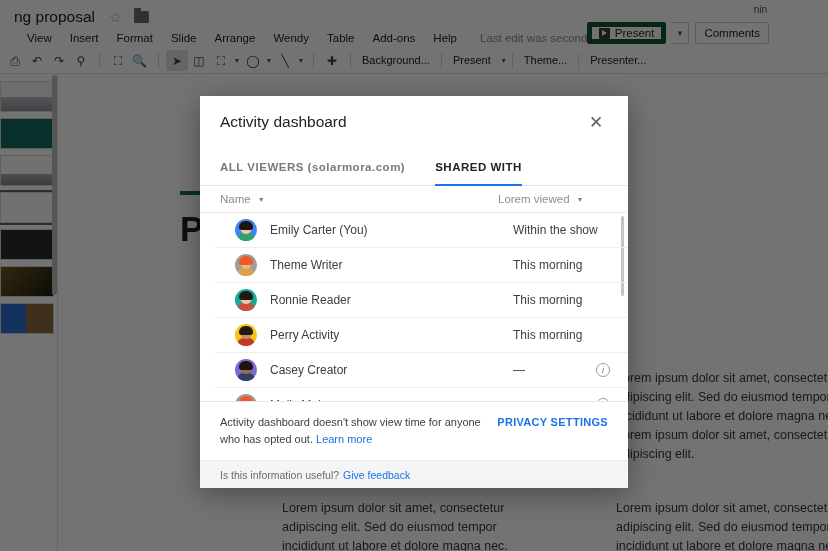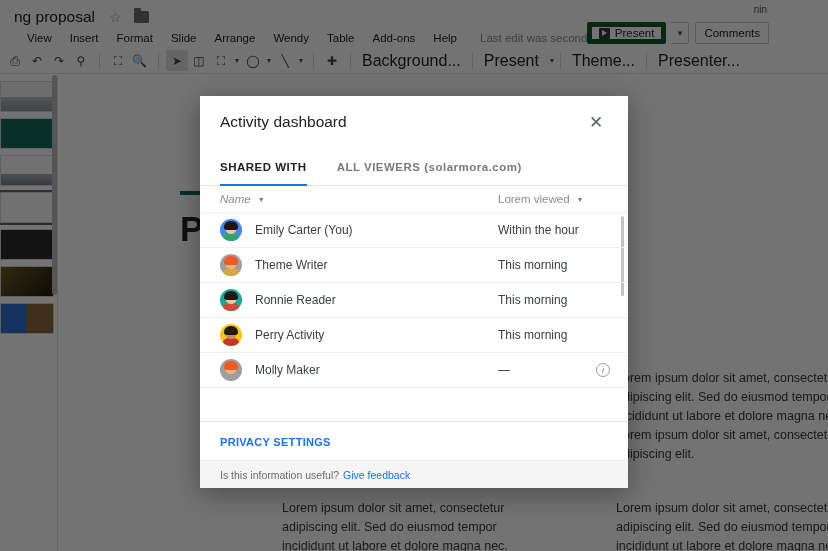--- a/index.html
+++ b/index.html
@@ -45,21 +45,21 @@
 
   
   .toolbar { position:absolute; left:0; top:48px; width:828px; height:26px; background:#fff;
              display:flex; align-items:center; border-bottom:1px solid #e3e3e3; }
   .tb-group { display:flex; align-items:center; height:24px; padding:0 4px; }
   .tb-sep { width:1px; height:16px; background:#dadada; margin:0 3px; }
   .tb-btn { width:22px; height:21px; display:flex; align-items:center; justify-content:center;
             font-size:12px; color:#444; border-radius:2px; }
   .tb-btn.active { background:#e0e0e0; }
   .tb-caret { font-size:7px; color:#555; width:10px; text-align:center; }
-  .tb-text { font-size:16px; color:#222; padding:0 8px; height:21px; line-height:21px;
+  .tb-text { font-size:11px; color:#222; padding:0 8px; height:21px; line-height:21px;
              border-radius:2px; white-space:nowrap;text-align:center; }
 
   
   .filmstrip { position:absolute; left:0; top:75px; width:58px; height:476px;
                background:#fff; border-right:1px solid #e0e0e0; overflow:hidden; }
   .thumb { position:relative; margin:6px 4px 6px 0; width:54px; height:31px;
            border:1px solid #d6d6d6; background:#f7f7f7; overflow:hidden; }
   .thumb.sel { outline:2px solid #666; }
   .fs-scroll { position:absolute; right:0; top:0; width:5px; height:220px;
                background:#bdbdbd; border-radius:3px; }
@@ -93,28 +93,28 @@
              font-size:17px; color:#5f6368; }
   .tabs { display:flex; height:38px; border-bottom:1px solid #e4e4e4; padding:0 20px; gap:30px; }
   .tab { font-size:11.5px; letter-spacing:0.5px; font-weight:bold; color:#7a7a7a;
          display:flex; align-items:center; position:relative; }
   .tab.active { color:#222; }
   .tab.active:after { content:""; position:absolute; left:0; right:0; bottom:-1px;
                       height:2.5px; background:#1a73e8; }
 
   .list-head { display:flex; align-items:center; height:27px; padding:0 20px;
                border-bottom:1px solid #ececec; position:relative; }
-  .lh-name { font-size:11.5px; color:#8d8d8d; display:flex; align-items:center; gap:7px;font-style:italic; }
+  .lh-name { font-size:11.5px; color:#8d8d8d; display:flex; align-items:center; gap:7px; }
   .lh-viewed { position:absolute; left:298px; font-size:11.5px; color:#8d8d8d;
                display:flex; align-items:center; gap:7px; }
   .sort-caret { font-size:7px; color:#7d7d7d; }
 
   .list { flex:1; overflow:hidden; position:relative; }
   .row { display:flex; align-items:center; height:35px; padding:0 20px;
-         border-bottom:1px solid #efefef; position:relative; }
+         border-bottom:1px solid #efefef; position:relative;margin-left:15px; }
   .avatar { width:22px; height:22px; border-radius:50%; flex:none; position:relative;
             overflow:hidden; }
   .av-face { position:absolute; left:50%; top:4px; transform:translateX(-50%);
              width:11px; height:11px; border-radius:50%; background:#e0a183; }
   .av-hair { position:absolute; left:50%; top:2px; transform:translateX(-50%);
              width:14px; height:9px; border-radius:7px 7px 3px 3px; background:#2b2118; }
   .av-body { position:absolute; left:50%; bottom:0; transform:translateX(-50%);
              width:17px; height:8px; border-radius:6px 6px 0 0; }
   .row-name { font-size:12px; color:#3c4043; margin-left:13px; white-space:nowrap; }
   .row-viewed { position:absolute; left:298px; font-size:12px; color:#3c4043; white-space:nowrap;}
@@ -241,25 +241,25 @@
   <div class="dimmer"></div>
 
   <div class="modal">
 
     <div class="modal-head">
       <div class="modal-title">Activity dashboard</div>
       <div class="close-x">✕</div>
     </div>
 
     <div class="tabs">
+      <div class="tab">
+        <span>ALL VIEWERS (solarmora.com)</span>
+      </div>
       <div class="tab active">
         <span>SHARED WITH</span>
-      </div>
-      <div class="tab">
-        <span>ALL VIEWERS (solarmora.com)</span>
       </div>
     </div>
 
     <div class="list-head">
       <div class="lh-name">
         <span>Name</span>
         <span class="sort-caret">▼</span>
       </div>
       <div class="lh-viewed">
         <span>Lorem viewed</span>
@@ -270,21 +270,21 @@
     <div class="list">
       <div class="list-scroll"></div>
       <div id="rows">
           <div class="row">
             <div class="avatar" style="background: rgb(66, 133, 244);">
               <div class="av-body" style="background: rgb(46, 163, 107);"></div>
               <div class="av-face" style="background: rgb(240, 199, 160);"></div>
               <div class="av-hair" style="background: rgb(32, 22, 15);"></div>
             </div>
             <div class="row-name">Emily Carter (You)</div>
-            <div class="row-viewed">Within the hour</div>
+            <div class="row-viewed">Within the show</div>
           </div>
           <div class="row">
             <div class="avatar" style="background: rgb(158, 158, 158);">
               <div class="av-body" style="background: rgb(217, 164, 65);"></div>
               <div class="av-face" style="background: rgb(232, 181, 140);"></div>
               <div class="av-hair" style="background: rgb(239, 90, 37);"></div>
             </div>
             <div class="row-name">Theme Writer</div>
             <div class="row-viewed">This morning</div>
           </div>
@@ -300,32 +300,45 @@
           <div class="row">
             <div class="avatar" style="background: rgb(245, 197, 24);">
               <div class="av-body" style="background: rgb(192, 57, 43);"></div>
               <div class="av-face" style="background: rgb(201, 140, 94);"></div>
               <div class="av-hair" style="background: rgb(36, 26, 18);"></div>
             </div>
             <div class="row-name">Perry Activity</div>
             <div class="row-viewed">This morning</div>
           </div>
           <div class="row">
+            <div class="avatar" style="background: rgb(123, 106, 214);">
+              <div class="av-body" style="background: rgb(47, 63, 102);"></div>
+              <div class="av-face" style="background: rgb(155, 106, 67);"></div>
+              <div class="av-hair" style="background: rgb(27, 20, 16);"></div>
+            </div>
+            <div class="row-name">Casey Creator</div>
+            <div class="row-viewed">—</div>
+            <div class="info-i">i</div>
+          </div>
+          <div class="row">
             <div class="avatar" style="background: rgb(158, 158, 158);">
               <div class="av-face" style="background: rgb(232, 181, 140);"></div>
               <div class="av-hair" style="background: rgb(239, 90, 37);"></div>
             </div>
             <div class="row-name">Molly Maker</div>
             <div class="row-viewed">—</div>
             <div class="info-i">i</div>
           </div>
         </div>
     </div>
 
     <div class="notice">
+      <div class="notice-text">
+        <span>Activity dashboard doesn't show view time for anyone who has opted out. </span><span class="link">Learn more</span>
+      </div>
       <div class="privacy-btn">PRIVACY SETTINGS</div>
     </div>
 
     <div class="feedback">
       <span>Is this information useful?</span>
       <span class="link">Give feedback</span>
     </div>
   </div>
 </div>
 

